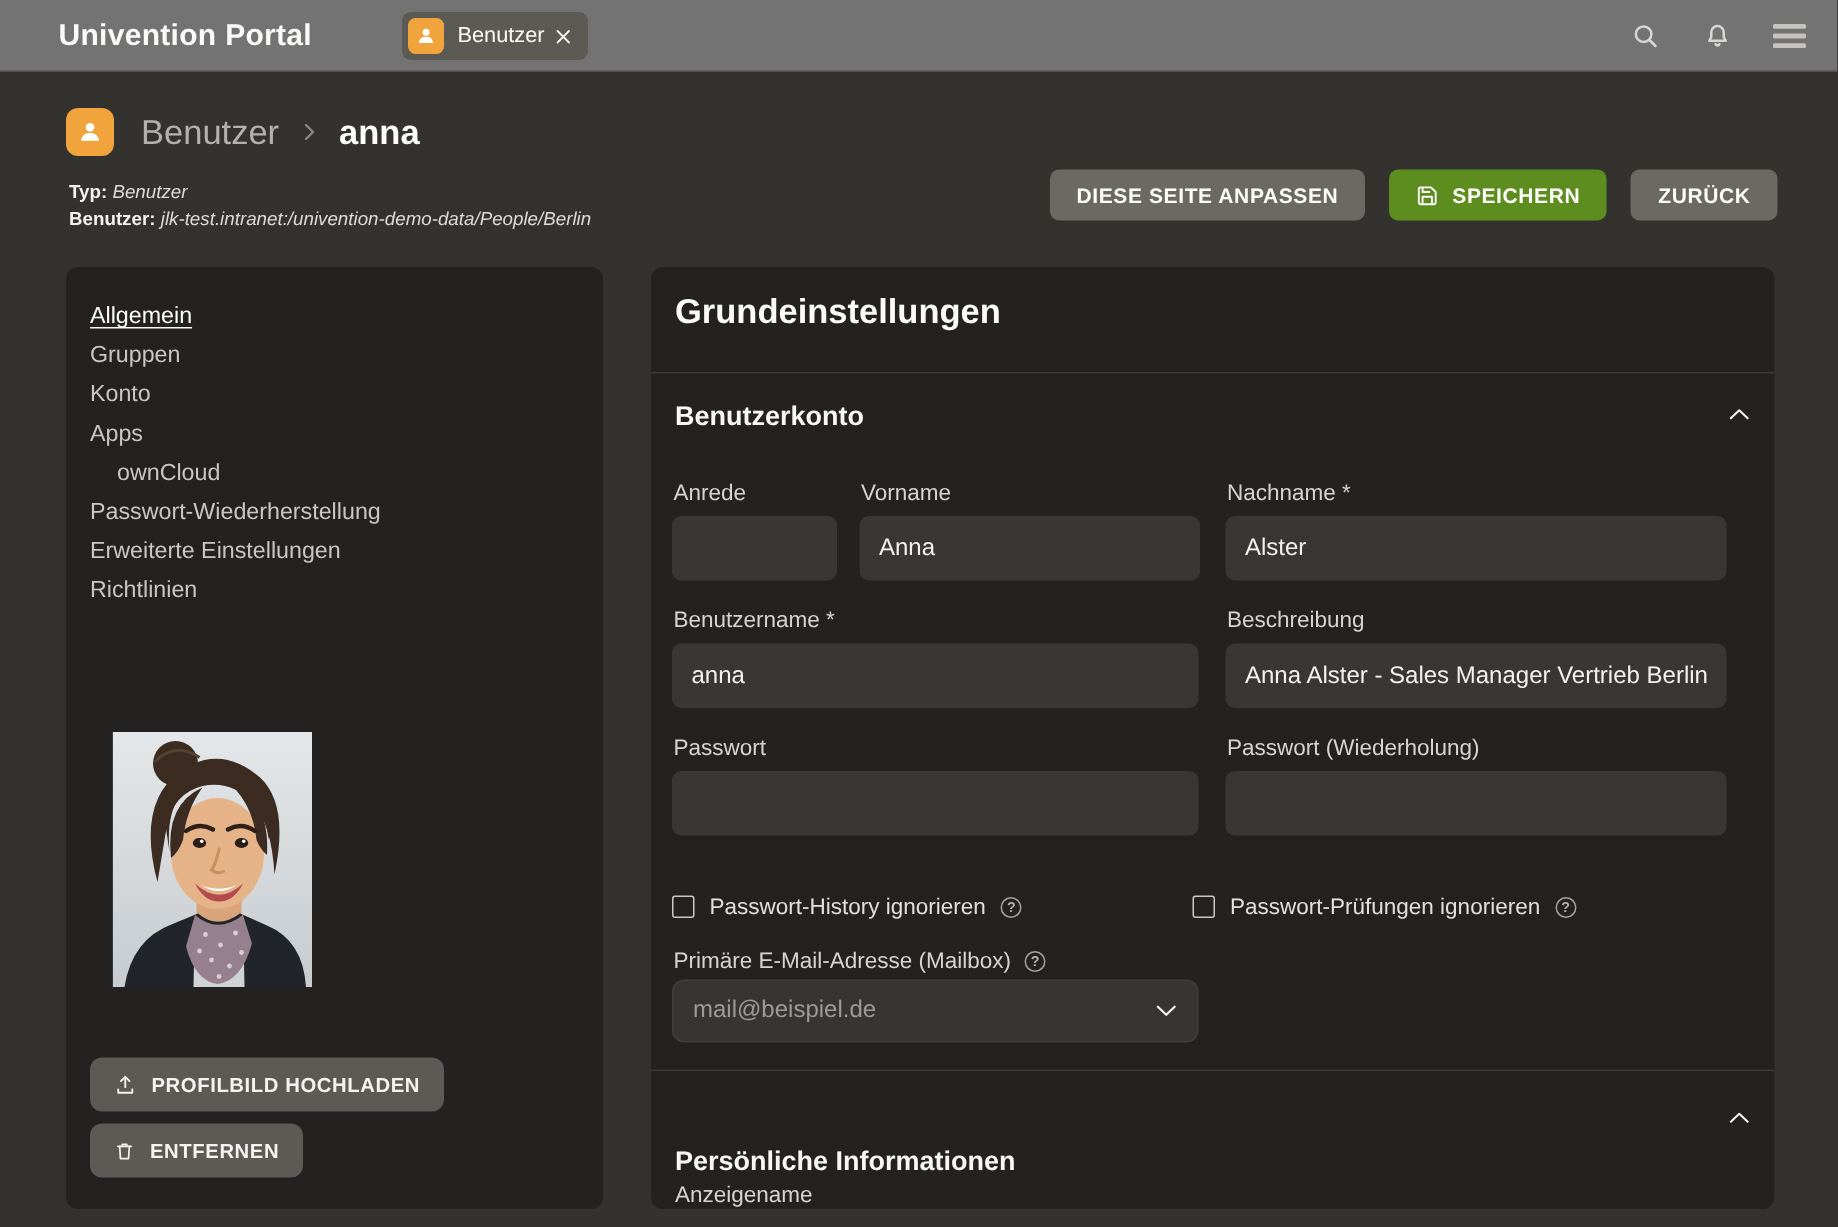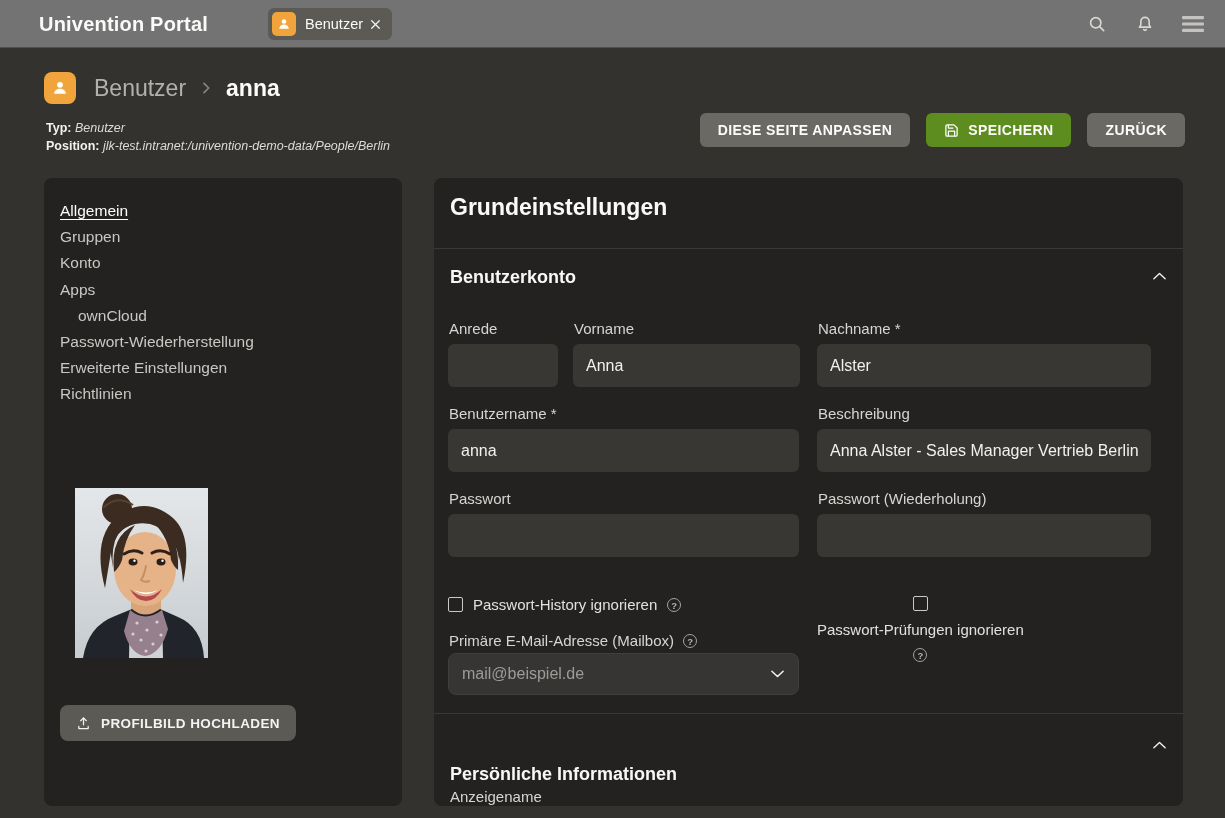--- a/index.html
+++ b/index.html
@@ -114,21 +114,21 @@
   .in-beschreibung  { left:383px; top:251px; width:334px; }
   
   .lab-passwort  { left:15px;  top:312px; }
   .in-passwort   { left:14px;  top:336px; width:351px; }
   .lab-passwort2 { left:384px; top:312px; }
   .in-passwort2  { left:383px; top:336px; width:334px; }
 
   
   .check-group { position:absolute; top:418px; display:flex; align-items:center; gap:10px; }
   .check-group.g1 { left:14px; }
-  .check-group.g2 { left:383px;flex-direction:column; }
+  .check-group.g2 { left:361px; }
   .checkbox {
     appearance:none; -webkit-appearance:none; width:15px; height:15px;
     border:1.5px solid #cbc9c6; border-radius:2px; background:transparent; cursor:pointer; margin:0;
   }
   .check-label { font-size:15px; color:#e2e0dd; }
   .help-icon {
     width:14px; height:14px; border:1px solid #a5a3a0; border-radius:50%;
     color:#b5b3b0; font-size:9.5px; line-height:13px; text-align:center; font-weight:700;
     display:inline-block; cursor:pointer; flex:0 0 auto;
   }
@@ -204,21 +204,21 @@
     </span>
     <span class="crumb-object">anna</span>
   </div>
 
   <div class="meta">
     <div>
       <b>Typ:</b>
       <i>Benutzer</i>
     </div>
     <div>
-      <b>Position:</b>
+      <b>Benutzer:</b>
       <i>jlk-test.intranet:/univention-demo-data/People/Berlin</i>
     </div>
   </div>
 
   <div class="header-buttons">
     <button class="btn btn-gray">DIESE SEITE ANPASSEN</button>
     <button class="btn btn-green">
       <svg width="15" height="15" viewBox="0 0 24 24" fill="none" stroke="#ffffff" stroke-width="2" stroke-linejoin="round">
         <path d="M19 21H5a2 2 0 0 1-2-2V5a2 2 0 0 1 2-2h11l5 5v11a2 2 0 0 1-2 2z"></path>
         <path d="M17 21v-8H7v8"></path>
@@ -286,20 +286,28 @@
 
   <button class="side-btn upload">
     <svg width="15" height="15" viewBox="0 0 24 24" fill="none" stroke="#f4f3f1" stroke-width="2" stroke-linecap="round" stroke-linejoin="round">
       <path d="M12 14V3.5"></path>
         <path d="M7.5 7.5L12 3l4.5 4.5"></path>
         <path d="M4.5 16.5v3.5h15v-3.5"></path>
     </svg>
     <span>PROFILBILD HOCHLADEN</span>
   </button>
 
+  <button class="side-btn remove">
+    <svg width="14" height="15" viewBox="0 0 24 24" fill="none" stroke="#f4f3f1" stroke-width="2" stroke-linecap="round" stroke-linejoin="round">
+      <path d="M4.5 6.5h15"></path>
+        <path d="M9.5 6.5V4h5v2.5"></path>
+        <path d="M6.5 6.5l.9 14h9.2l.9-14"></path>
+    </svg>
+    <span>ENTFERNEN</span>
+  </button>
 </div>
 
 <div class="card main-card">
   <div class="main-title">Grundeinstellungen</div>
   <div class="divider d1"></div>
 
   <div class="section-head s1">Benutzerkonto</div>
   <span class="section-chevron s1">
     <svg width="15" height="10" viewBox="0 0 24 14" fill="none" stroke="#f4f3f1" stroke-width="2.2" stroke-linecap="round" stroke-linejoin="round">
       <path d="M3 11.5L12 3l9 8.5"></path>

